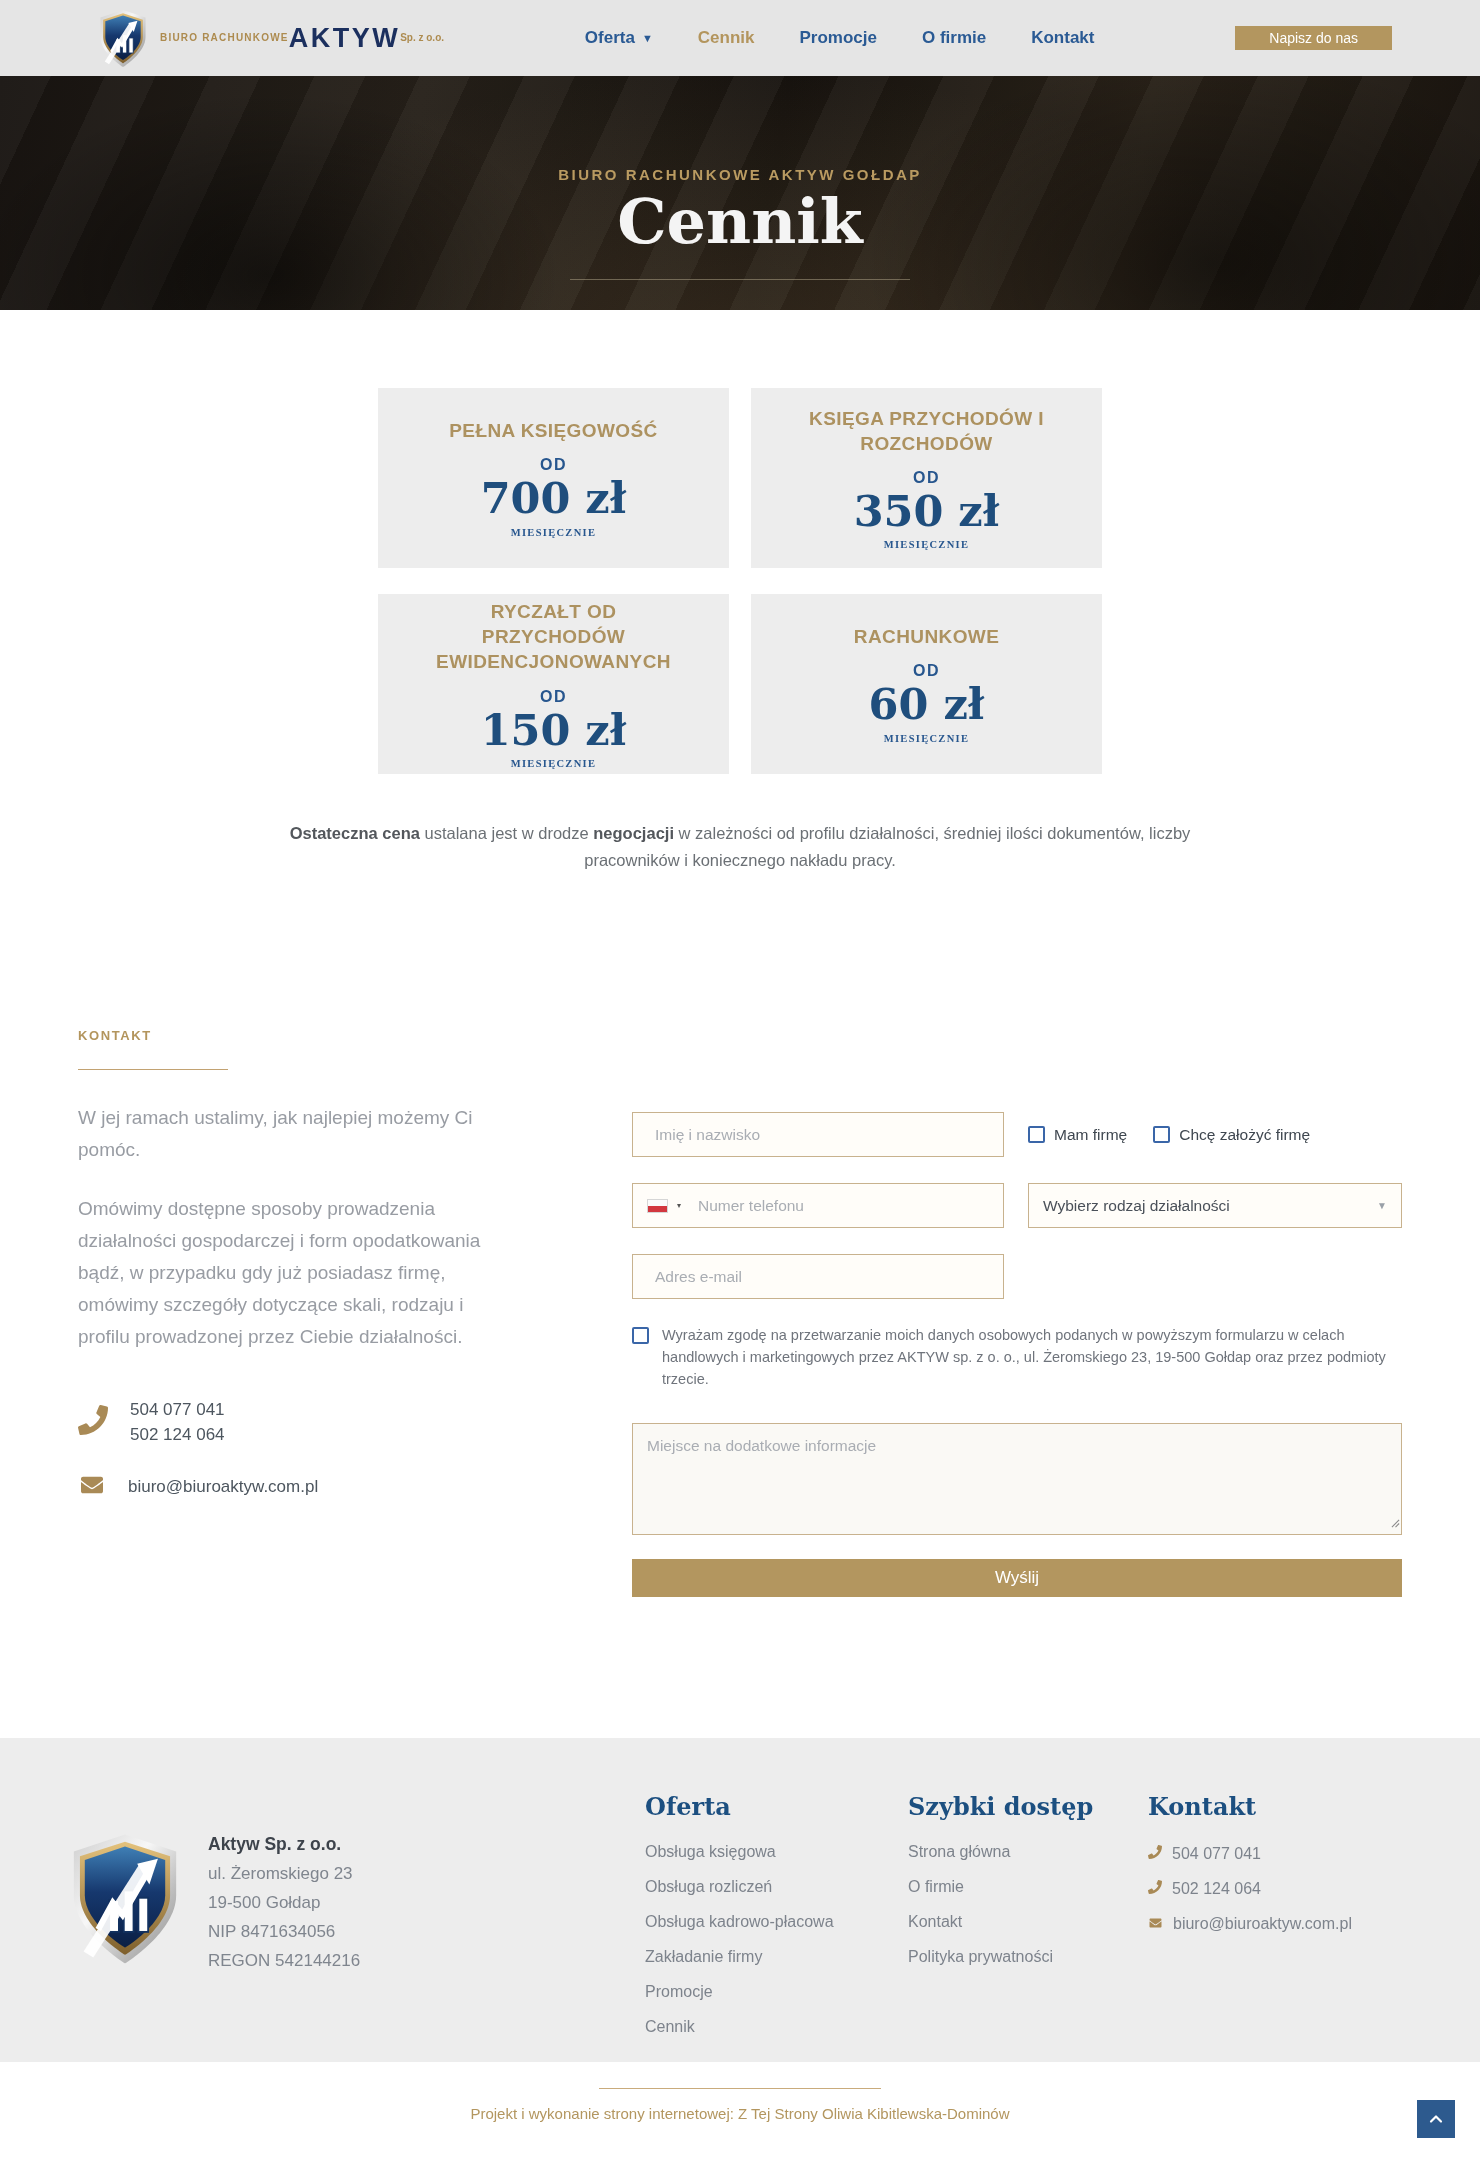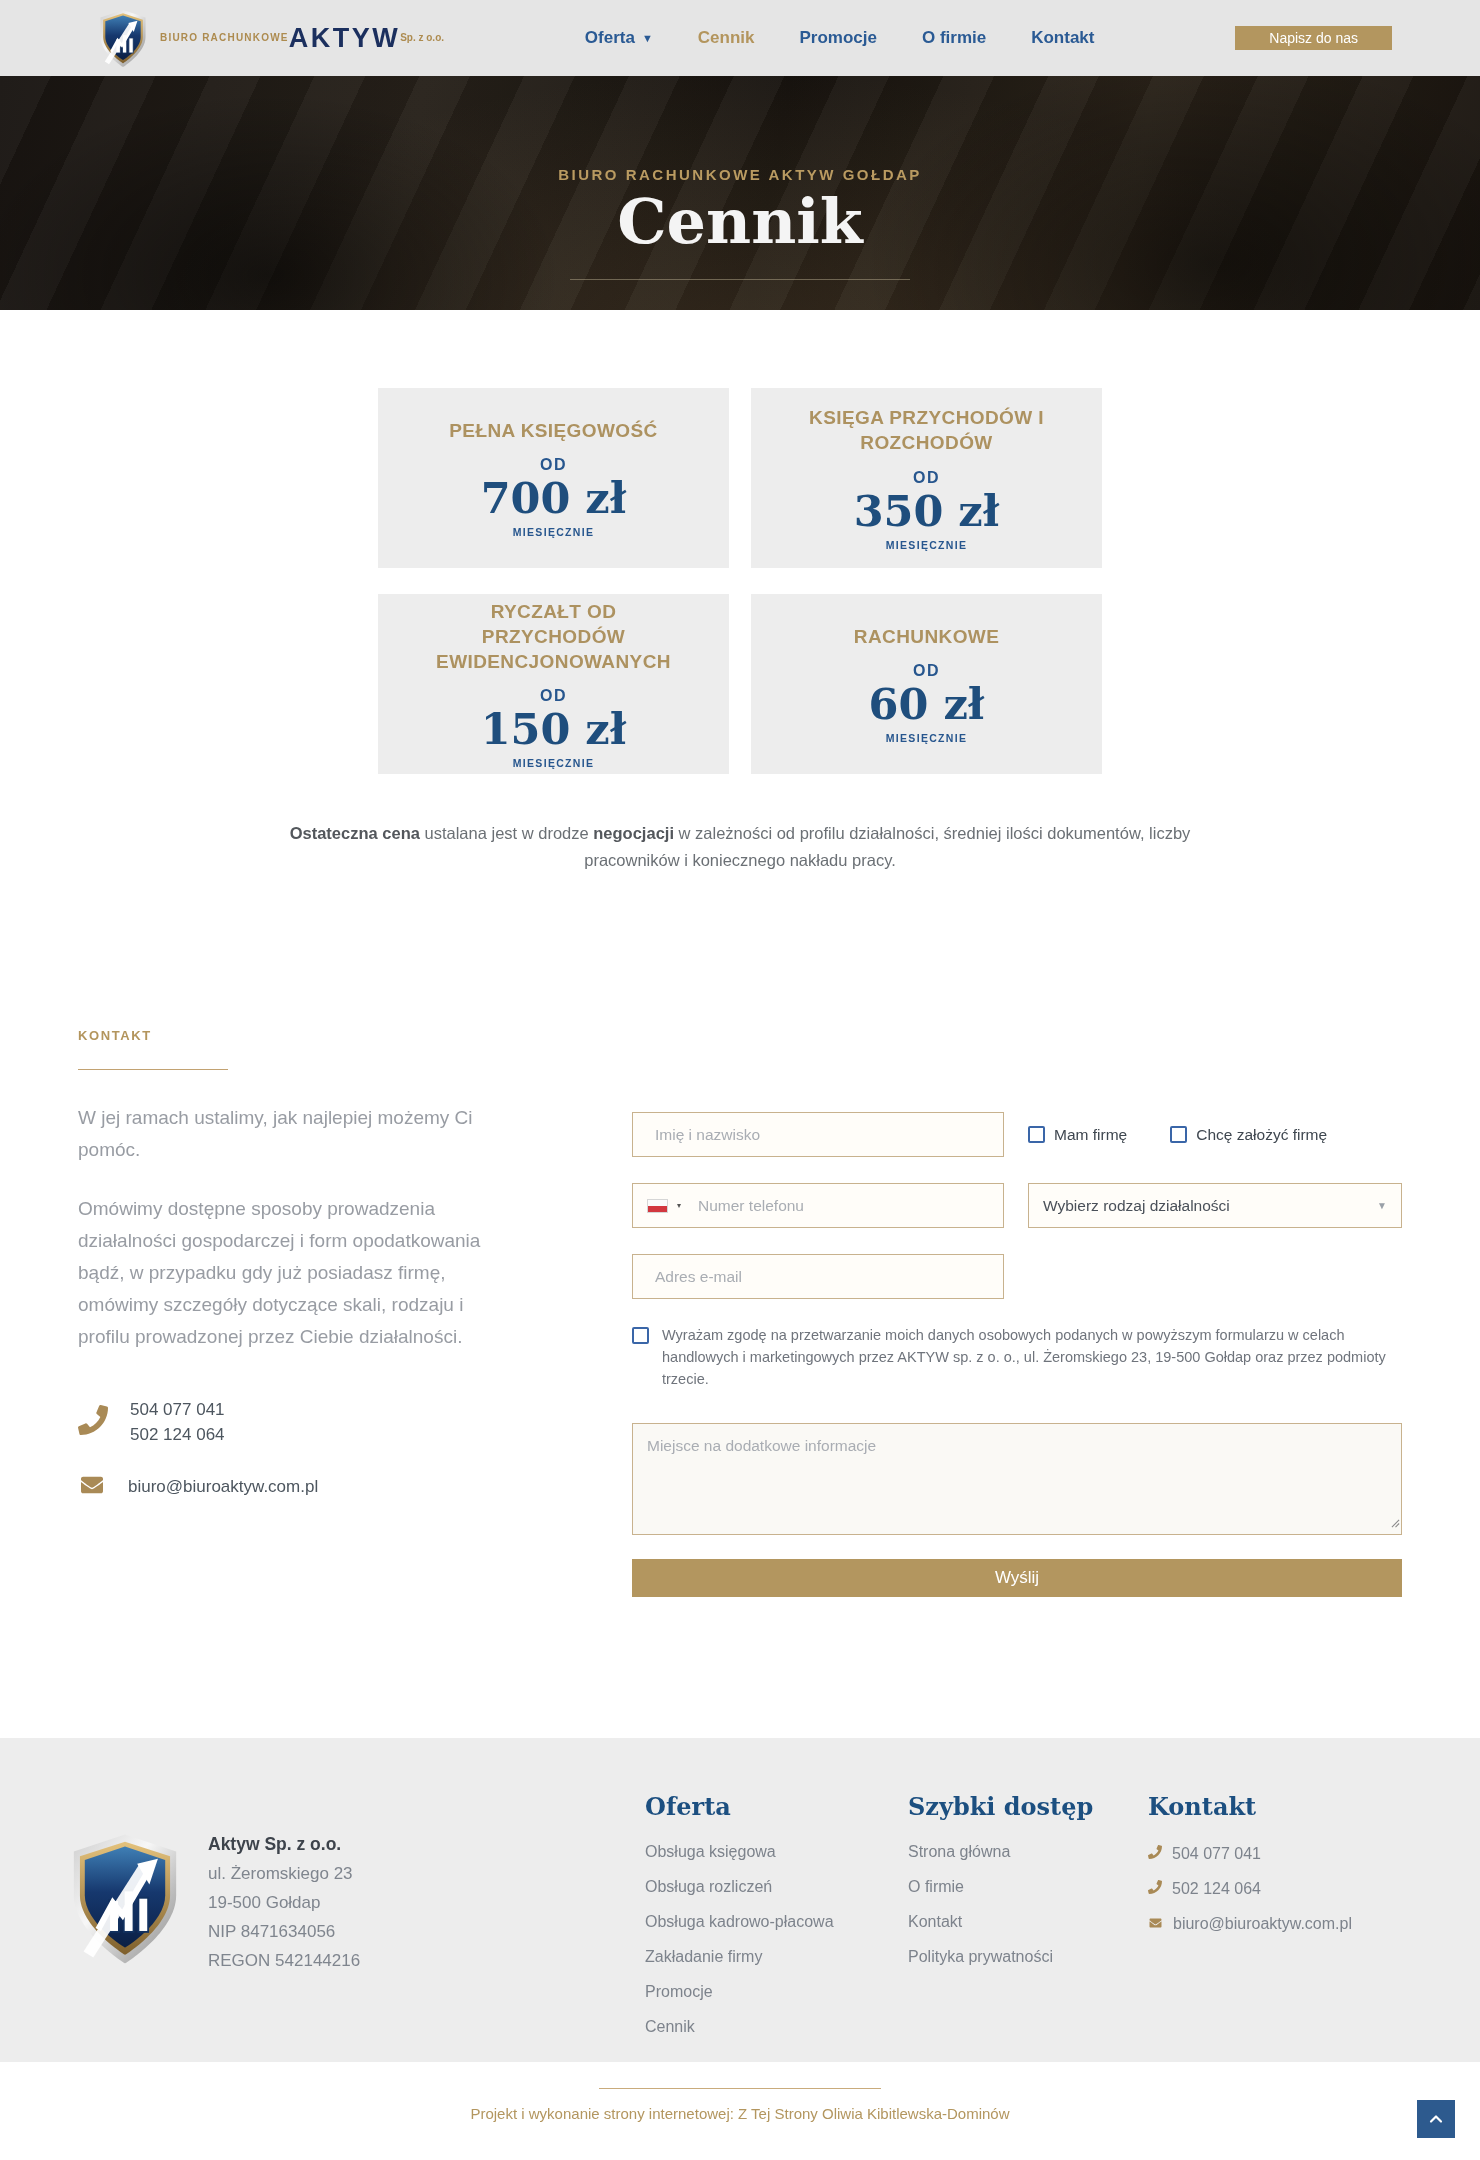--- a/index.html
+++ b/index.html
@@ -61,21 +61,21 @@
   }
   .card-title {
     color:#ad9260; font-size:19px; font-weight:600; letter-spacing:0.4px;
     line-height:1.32; max-width:272px;
   }
   .card-prefix { color:#27568e; font-size:16px; font-weight:600; letter-spacing:1.5px; margin-top:13px; }
   .card-price {
     color:#1f4e7d; font-family:"DejaVu Serif", serif; font-weight:bold;
     font-size:43px; line-height:1.05; margin-top:2px;
   }
-  .card-period { color:#27568e; font-size:10.5px; font-weight:600; letter-spacing:1.3px; margin-top:5px; }
+  .card-period { color:#27568e; font-size:10.5px; font-weight:600; letter-spacing:1.3px; margin-top:5px;font-family:Liberation Serif, serif; }
 
   .disclaimer {
     width:920px; margin:46px auto 0; text-align:center;
     color:#6b7075; font-size:16.5px; line-height:1.62;
   }
   .disclaimer b { color:#53575c; }
 
   
   .contact { display:flex; padding:0 78px; margin-top:155px; height:654px; }
   .contact-left { width:500px; flex:none; }
@@ -100,21 +100,21 @@
     display:flex; align-items:center; padding:0 14px; gap:9px;
   }
   .tfield input {
     border:none; outline:none; background:transparent; width:100%;
     font-family:inherit; font-size:15.5px; color:#444;margin-left:8px;
   }
   .tfield input::placeholder, textarea::placeholder { color:#a9adb3; opacity:1; }
   .flag { width:21px; height:14px; flex:none; border:0.5px solid #d6d6d6; display:flex; flex-direction:column; }
   .flag .w { flex:1; background:#fbfbfb; } .flag .r { flex:1; background:#d2373f; }
   .flag-caret { font-size:8px; color:#555; flex:none; }
-  .checks { display:flex; align-items:center; gap:43px; width:374px; }
+  .checks { display:flex; align-items:center; gap:26px; width:374px; }
   .check { display:flex; align-items:center; gap:9px; cursor:pointer; }
   .checkbox { width:17px; height:17px; border:2px solid #3a66a8; background:#fff; border-radius:2px; flex:none; }
   .check-label { color:#3f4750; font-size:15.5px; white-space:nowrap; }
   .select-field {
     width:374px; height:45px; border:1px solid #c8b28e; background:#fffdf9;
     display:flex; align-items:center; justify-content:space-between; padding:0 14px; cursor:pointer;
   }
   .select-text { color:#4a5059; font-size:15.5px; }
   .select-caret { color:#9aa0a8; font-size:10px; }
   .consent { display:flex; align-items:flex-start; gap:13px; margin:4px 0 32px; }

